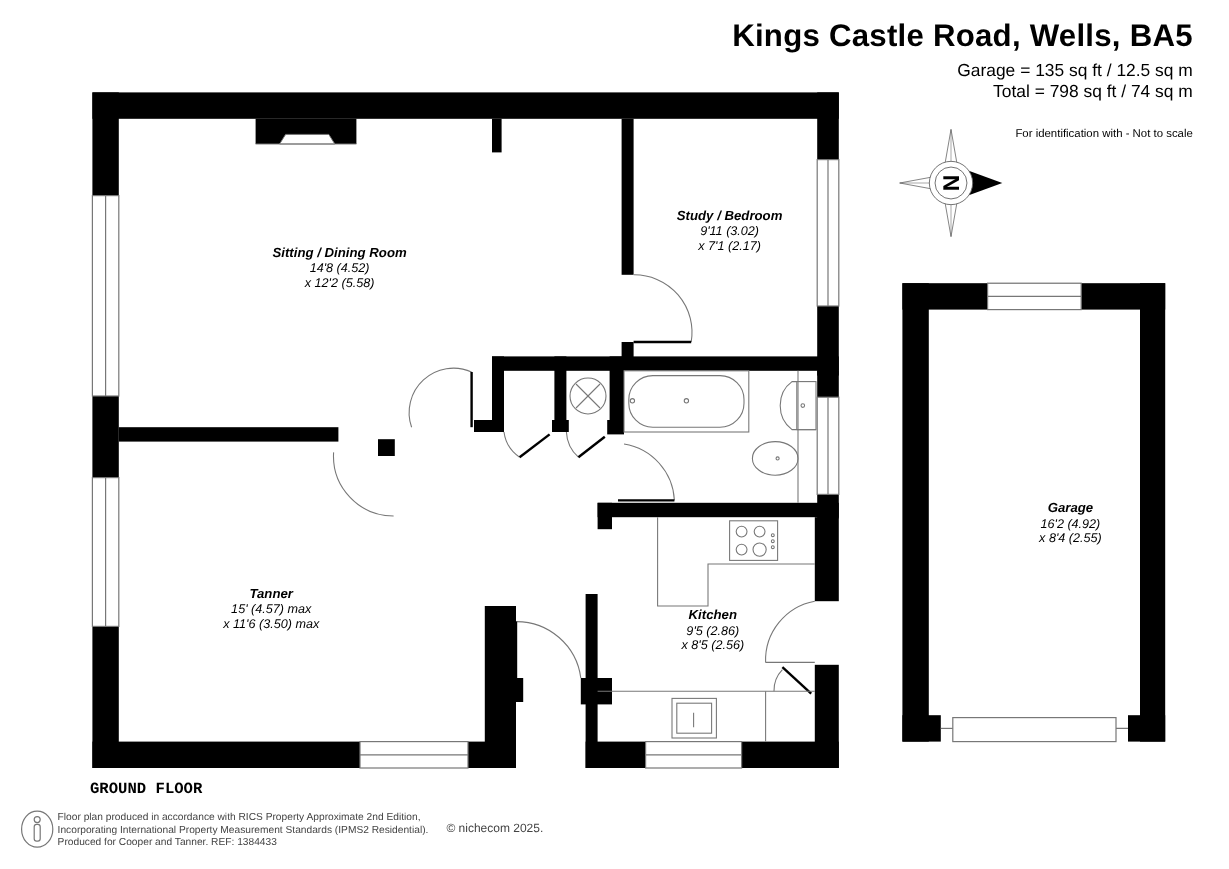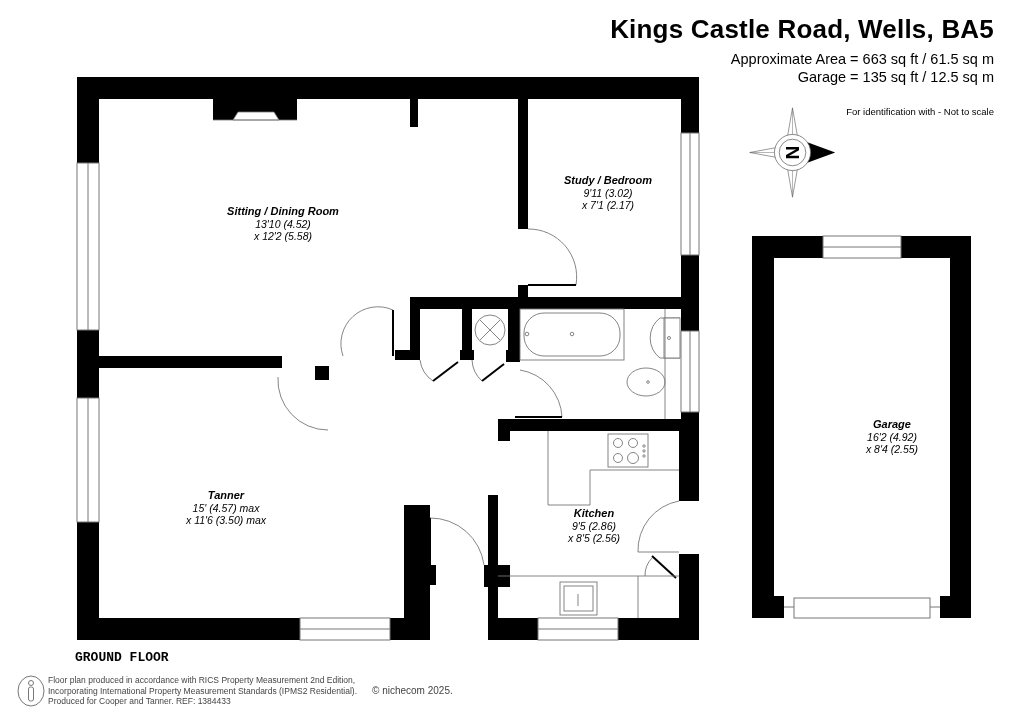--- a/index.html
+++ b/index.html
@@ -14,22 +14,22 @@
   .floor-name { position: absolute; left: 75px; top: 650px; font-size: 13px; font-weight: bold; font-family: Liberation Mono, monospace; }
   .footer { position: absolute; left: 48px; top: 675px; font-size: 8.5px; line-height: 10.5px; color: #444; }
   .footer-icon { position: absolute; left: 16px; top: 674px; width: 30px; height: 34px; }
   .copyright { position: absolute; left: 372px; top: 685px; font-size: 10px; color: #444; }
 </style>
 </head>
 <body>
 
 <div class="title">Kings Castle Road, Wells, BA5</div>
 <div class="area-lines">
-  <div>Approximate Area = 663 sq ft / 61.5 sq m</div>
   <div>Garage = 135 sq ft / 12.5 sq m</div>
+  <div>Total = 798 sq ft / 74 sq m</div>
 </div>
 <div class="disclaimer">For identification with - Not to scale</div>
 
 <svg class="compass" viewBox="0 0 100 100">
   <polygon points="50,3 57,43 50,50 43,43" fill="#fff" stroke="#666" stroke-width="0.7"></polygon>
   <polygon points="50,97 57,57 50,50 43,57" fill="#fff" stroke="#666" stroke-width="0.7"></polygon>
   <polygon points="5,50 43,43 50,50 43,57" fill="#fff" stroke="#666" stroke-width="0.7"></polygon>
   <line x1="50" y1="3" x2="50" y2="97" stroke="#666" stroke-width="0.5"></line>
   <line x1="5" y1="50" x2="57" y2="50" stroke="#666" stroke-width="0.5"></line>
   <polygon points="62,38 95,50 62,62" fill="#000"></polygon>
@@ -189,21 +189,21 @@
     <line x1="498" y1="576" x2="679" y2="576"></line>
     <line x1="638" y1="576" x2="638" y2="618"></line>
     <rect x="560" y="582" width="37" height="33"></rect>
     <rect x="564" y="586" width="29" height="25"></rect>
     <line x1="578" y1="594" x2="578" y2="606"></line>
   </g>
 </svg>
 
 <div class="room-label" style="left:283px; top:205px;">
   <div class="name">Sitting / Dining Room</div>
-  <div>13'10 (4.52)</div>
+  <div>14'8 (4.52)</div>
   <div>x 12'2 (5.58)</div>
 </div>
 <div class="room-label" style="left:608px; top:174px;">
   <div class="name">Study / Bedroom</div>
   <div>9'11 (3.02)</div>
   <div>x 7'1 (2.17)</div>
 </div>
 <div class="room-label" style="left:226px; top:489px;">
   <div class="name">Tanner</div>
   <div>15' (4.57) max</div>
@@ -220,17 +220,17 @@
   <div>x 8'4 (2.55)</div>
 </div>
 
 <div class="floor-name">GROUND FLOOR</div>
 <svg class="footer-icon" viewBox="0 0 30 34">
   <ellipse cx="15" cy="17" rx="13" ry="15" fill="none" stroke="#777" stroke-width="1"></ellipse>
   <circle cx="15" cy="9" r="2.5" fill="none" stroke="#777" stroke-width="1"></circle>
   <rect x="12.5" y="13" width="5" height="14" rx="2" fill="none" stroke="#777" stroke-width="1"></rect>
 </svg>
 <div class="footer">
-  <div>Floor plan produced in accordance with RICS Property Measurement 2nd Edition,</div>
+  <div>Floor plan produced in accordance with RICS Property Approximate 2nd Edition,</div>
   <div>Incorporating International Property Measurement Standards (IPMS2 Residential).</div>
   <div>Produced for Cooper and Tanner.   REF:  1384433</div>
 </div>
 <div class="copyright">© nichecom 2025.</div>
 
 </body></html>

